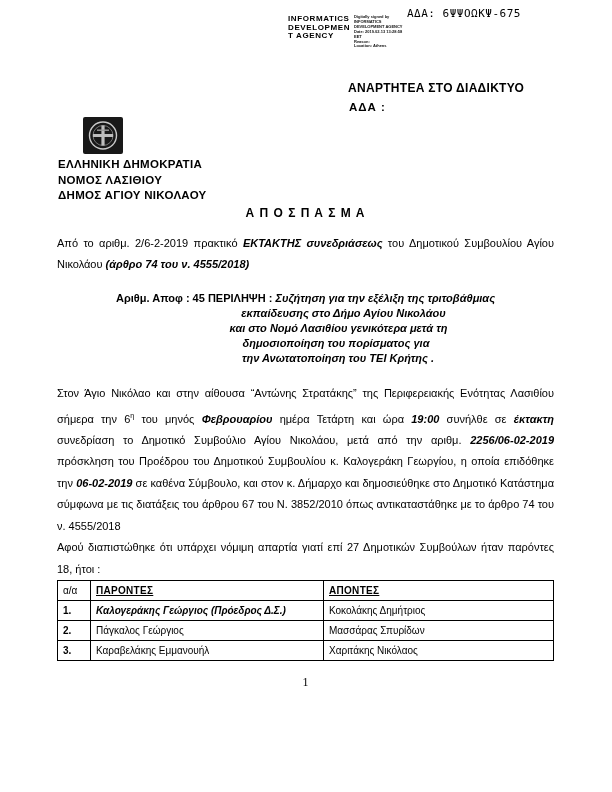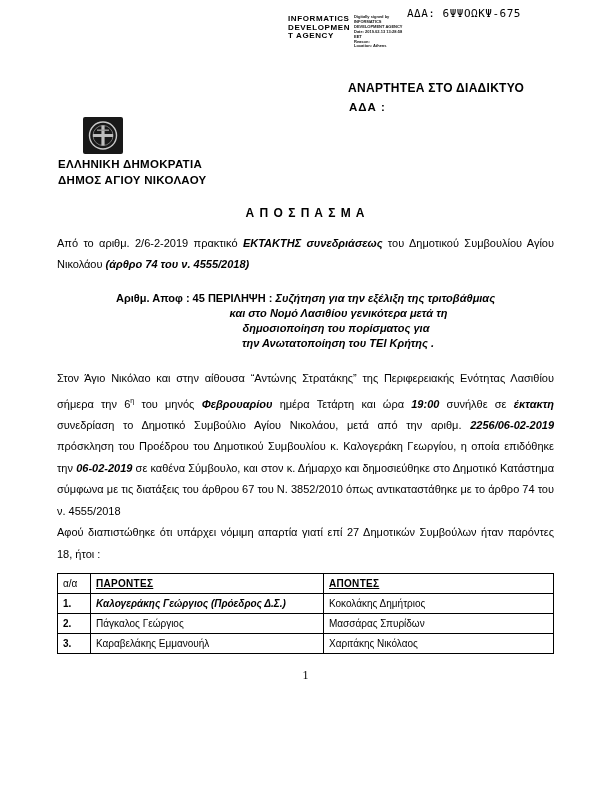--- a/index.html
+++ b/index.html
@@ -37,21 +37,21 @@
   .decision { margin-top:16px; font-size:11px; line-height:15px;text-align:center; }
   .decision .lbl { font-weight:700; }
   .decision .sum { font-weight:700; font-style:italic; }
   .decision .cont { display:block; }
   .ind1 { margin-left:76px; } .ind2 { margin-left:66px; }
   .ind3 { margin-left:61px; } .ind4 { margin-left:65px; }
   .bodytext { margin-top:17px; font-size:11px; line-height:21.5px; text-align:justify; }
   .bodytext sup { font-size:7px; }
   .quorum { margin-top:0; }
   
-  table.att { margin-top:8px; width:497px; border-collapse:collapse; table-layout:fixed; }
+  table.att { width:497px; border-collapse:collapse; table-layout:fixed; }
   table.att td { border:1px solid #000; font-size:10px; padding:2px 5px; height:15px; overflow:hidden; white-space:nowrap; }
   td.c-num { width:22px; }
   td.c-present { width:222px; }
   .hdr { font-weight:700; text-decoration:underline; letter-spacing:0.3px; }
   .hdr-aa { font-size:9px; }
   td.rownum { font-weight:700; }
   .president { font-weight:700; font-style:italic; }
   .page-num { margin-top:14px; text-align:center; font-family:"Liberation Serif", serif; font-size:12px; }
 </style>
 </head>
@@ -81,31 +81,33 @@
     <rect width="40" height="37" rx="2" fill="#181818"></rect>
     <circle cx="20" cy="18.5" r="13.5" fill="none" stroke="#c9c9c9" stroke-width="1.4"></circle>
     <circle cx="20" cy="18.5" r="10" fill="none" stroke="#8a8a8a" stroke-width="0.8"></circle>
     <rect x="18.4" y="8.5" width="3.2" height="20" fill="#bdbdbd"></rect>
     <rect x="10" y="17" width="20" height="3" fill="#bdbdbd"></rect>
     <rect x="14" y="12.5" width="12" height="1.4" fill="#9a9a9a"></rect>
   </svg>
 
   <div class="gov-header">
     <div>ΕΛΛΗΝΙΚΗ ΔΗΜΟΚΡΑΤΙΑ</div>
+    <div>ΝΟΜΟΣ ΛΑΣΙΘΙΟΥ</div>
     <div>ΔΗΜΟΣ ΑΓΙΟΥ ΝΙΚΟΛΑΟΥ</div>
   </div>
 
   <div class="content">
 
     <div class="doc-title">Α Π Ο Σ Π Α Σ Μ Α</div>
 
     <p class="para"><span>Από το αριθμ.  2/6-2-2019 πρακτικό </span><span class="bi">ΕΚΤΑΚΤΗΣ συνεδριάσεως</span><span> του Δημοτικού Συμβουλίου Αγίου Νικολάου </span><span class="bi">(άρθρο 74 του ν. 4555/2018)</span></p>
 
     <div class="decision">
       <div><span class="lbl">Αριθμ. Αποφ : 45 ΠΕΡΙΛΗΨΗ : </span><span class="sum">Συζήτηση για την εξέλιξη της τριτοβάθμιας</span></div>
+      <span class="sum cont ind1">εκπαίδευσης  στο Δήμο Αγίου Νικολάου</span>
       <span class="sum cont ind2">και στο Νομό Λασιθίου  γενικότερα μετά τη</span>
       <span class="sum cont ind3">δημοσιοποίηση του πορίσματος για</span>
       <span class="sum cont ind4">την Ανωτατοποίηση του ΤΕΙ Κρήτης .</span>
     </div>
 
     <p class="para bodytext"><span>Στον Άγιο Νικόλαο και στην αίθουσα “Αντώνης Στρατάκης” της Περιφερειακής Ενότητας Λασιθίου  σήμερα την 6</span><sup>η</sup><span> του μηνός </span><span class="bi">Φεβρουαρίου</span><span> ημέρα Τετάρτη και ώρα </span><span class="bi">19:00</span><span> συνήλθε σε </span><span class="bi">έκτακτη</span><span> συνεδρίαση το Δημοτικό Συμβούλιο Αγίου Νικολάου, μετά από την αριθμ. </span><span class="bi">2256/06-02-2019</span><span> πρόσκληση του Προέδρου του Δημοτικού Συμβουλίου κ. Καλογεράκη Γεωργίου, η οποία επιδόθηκε την </span><span class="bi">06-02-2019</span><span> σε καθένα Σύμβουλο, και στον κ. Δήμαρχο και δημοσιεύθηκε στο Δημοτικό Κατάστημα σύμφωνα με τις διατάξεις του άρθρου 67 του Ν. 3852/2010 όπως αντικαταστάθηκε με το άρθρο 74 του ν. 4555/2018</span></p>
 
     <p class="para bodytext quorum">Αφού διαπιστώθηκε ότι υπάρχει νόμιμη απαρτία γιατί επί 27 Δημοτικών Συμβούλων ήταν παρόντες 18, ήτοι :</p>
 
     <table class="att">

